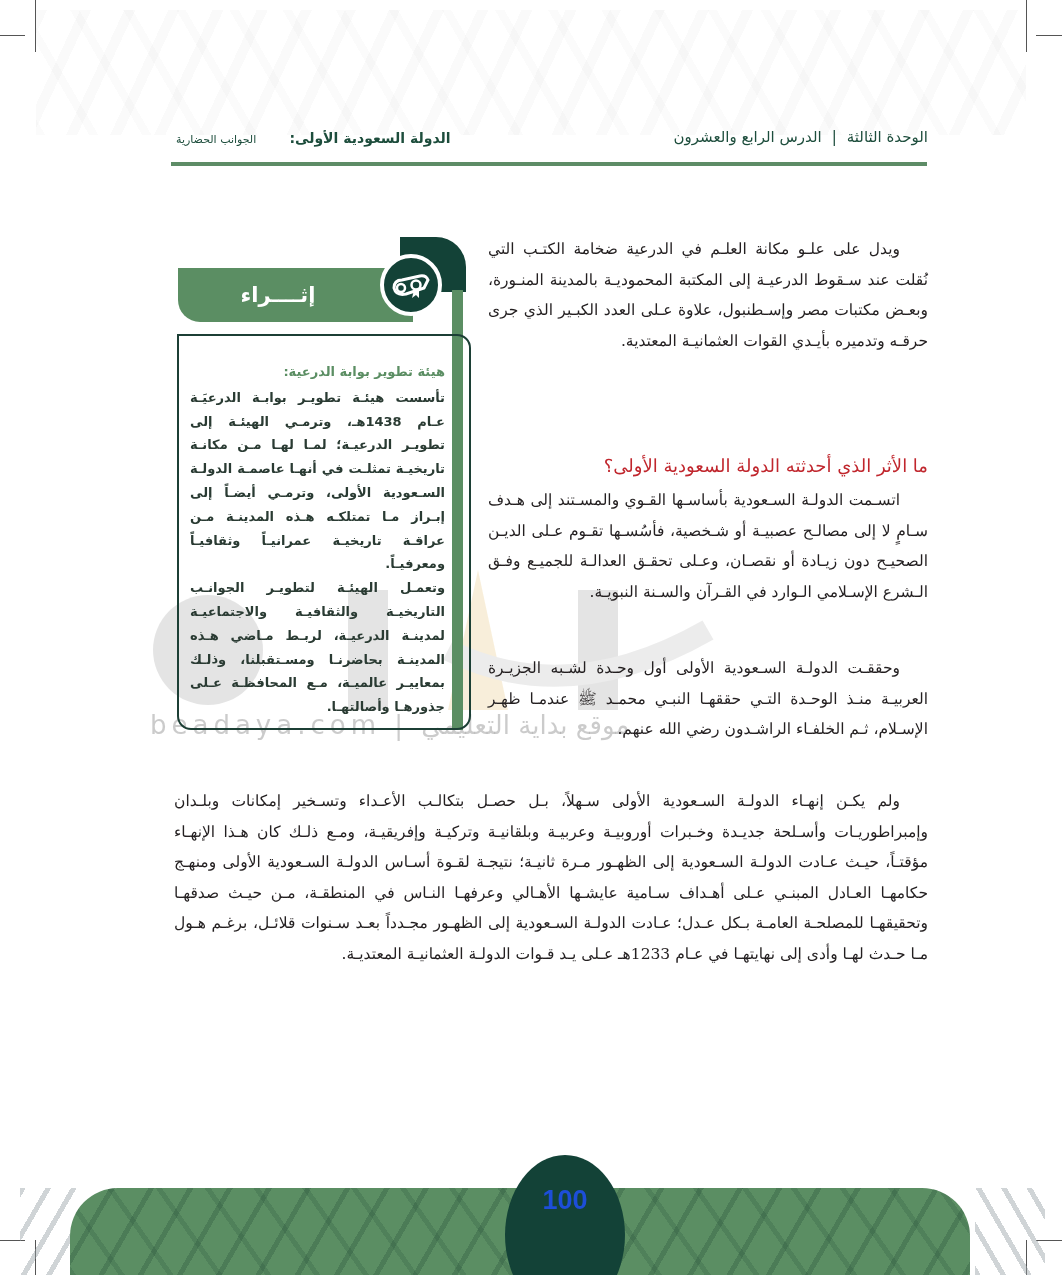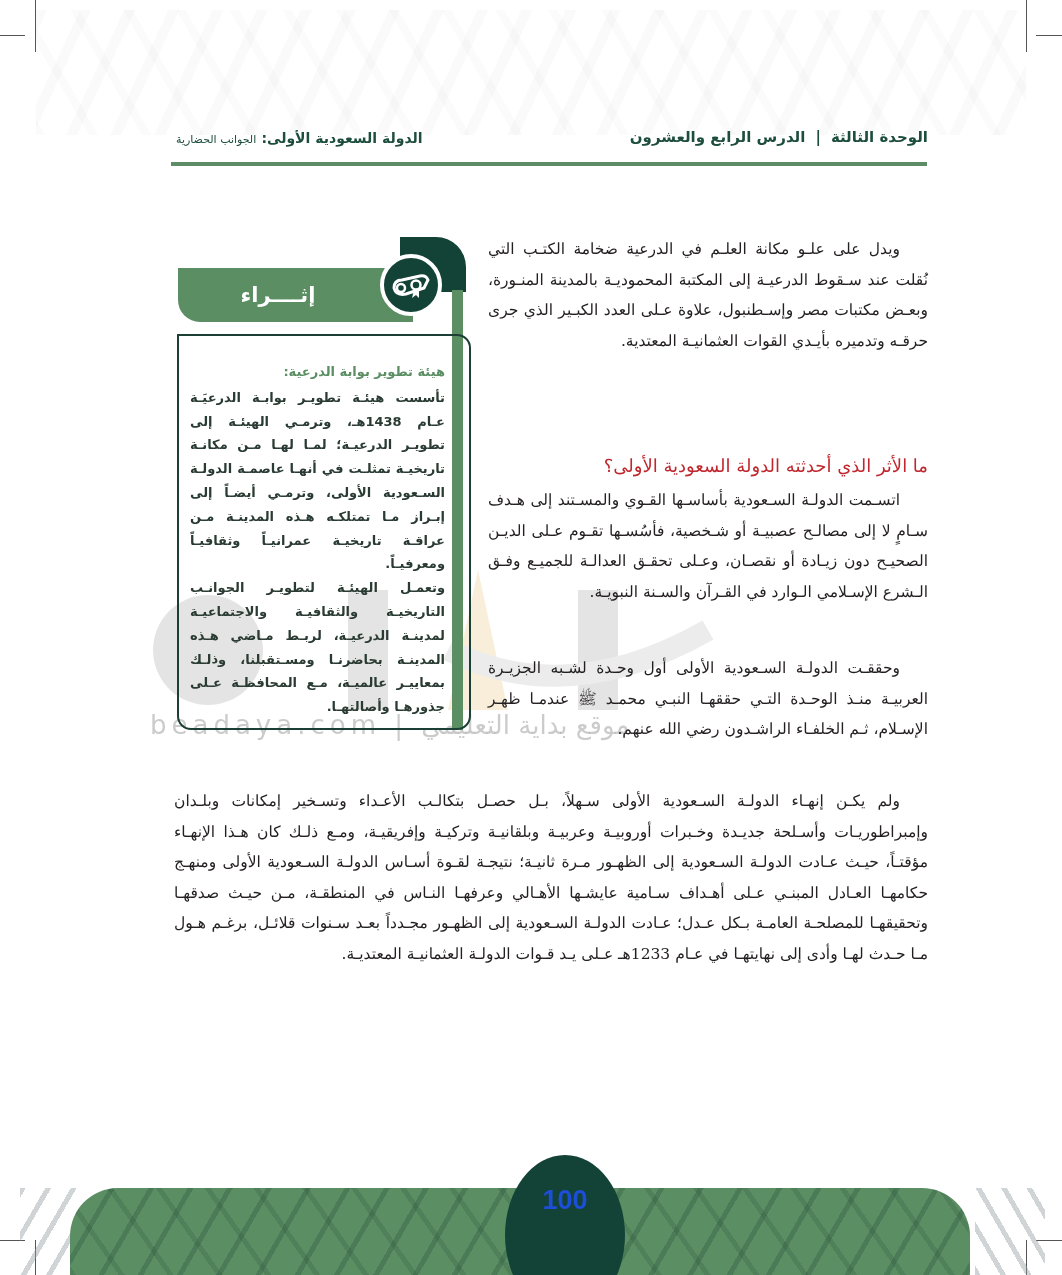--- a/index.html
+++ b/index.html
@@ -18,28 +18,28 @@
         repeating-linear-gradient(115deg, rgba(0,0,0,0.018) 0 10px, transparent 10px 40px),
         repeating-linear-gradient(60deg, rgba(0,0,0,0.015) 0 8px, transparent 8px 46px);
     }
 
     
     .crop { background: #555; }
 
     
     .header-right {
       right: 134px; top: 128px; direction: rtl;
-      font-size: 15px; font-weight: bold; color: #1d4d3c; white-space: nowrap;
+      font-size: 15px; font-weight: normal; color: #1d4d3c; white-space: nowrap;
     }
     .header-right .sep { margin: 0 10px; color: #1d4d3c; }
     .header-left {
       left: 176px; top: 128px; direction: rtl; white-space: nowrap;
       color: #1d4d3c;
     }
-    .header-left .b { font-size: 14px; font-weight: bold; }
+    .header-left .b { font-size: 14px; font-weight: bold; margin-left: 28px; }
     .header-left .n { font-size: 11px; }
     .header-rule { left: 171px; top: 162px; width: 756px; height: 4px; background: #5d8c66; }
 
     
     .col-right {
       right: 134px; width: 440px; direction: rtl; text-align: justify;
       font-family: "DejaVu Serif", serif; font-size: 15.5px; line-height: 30.5px; color: #231f20;
       text-align-last: right;
     }
     .col-right p { margin: 0; text-indent: 28px; }

